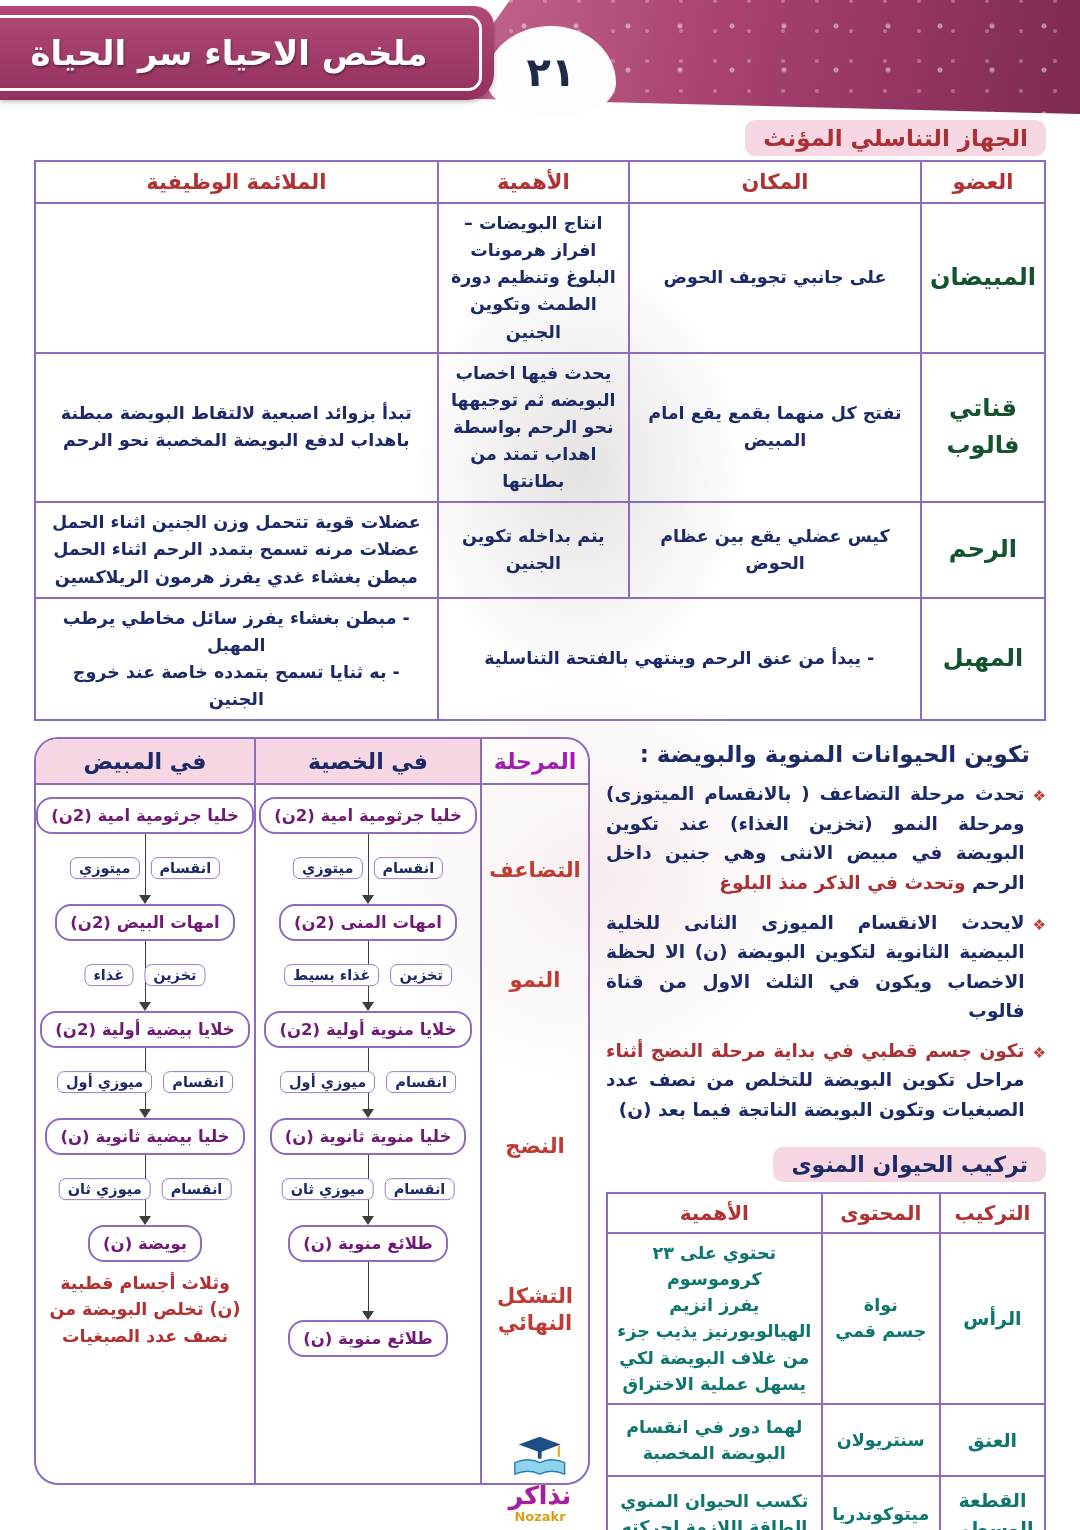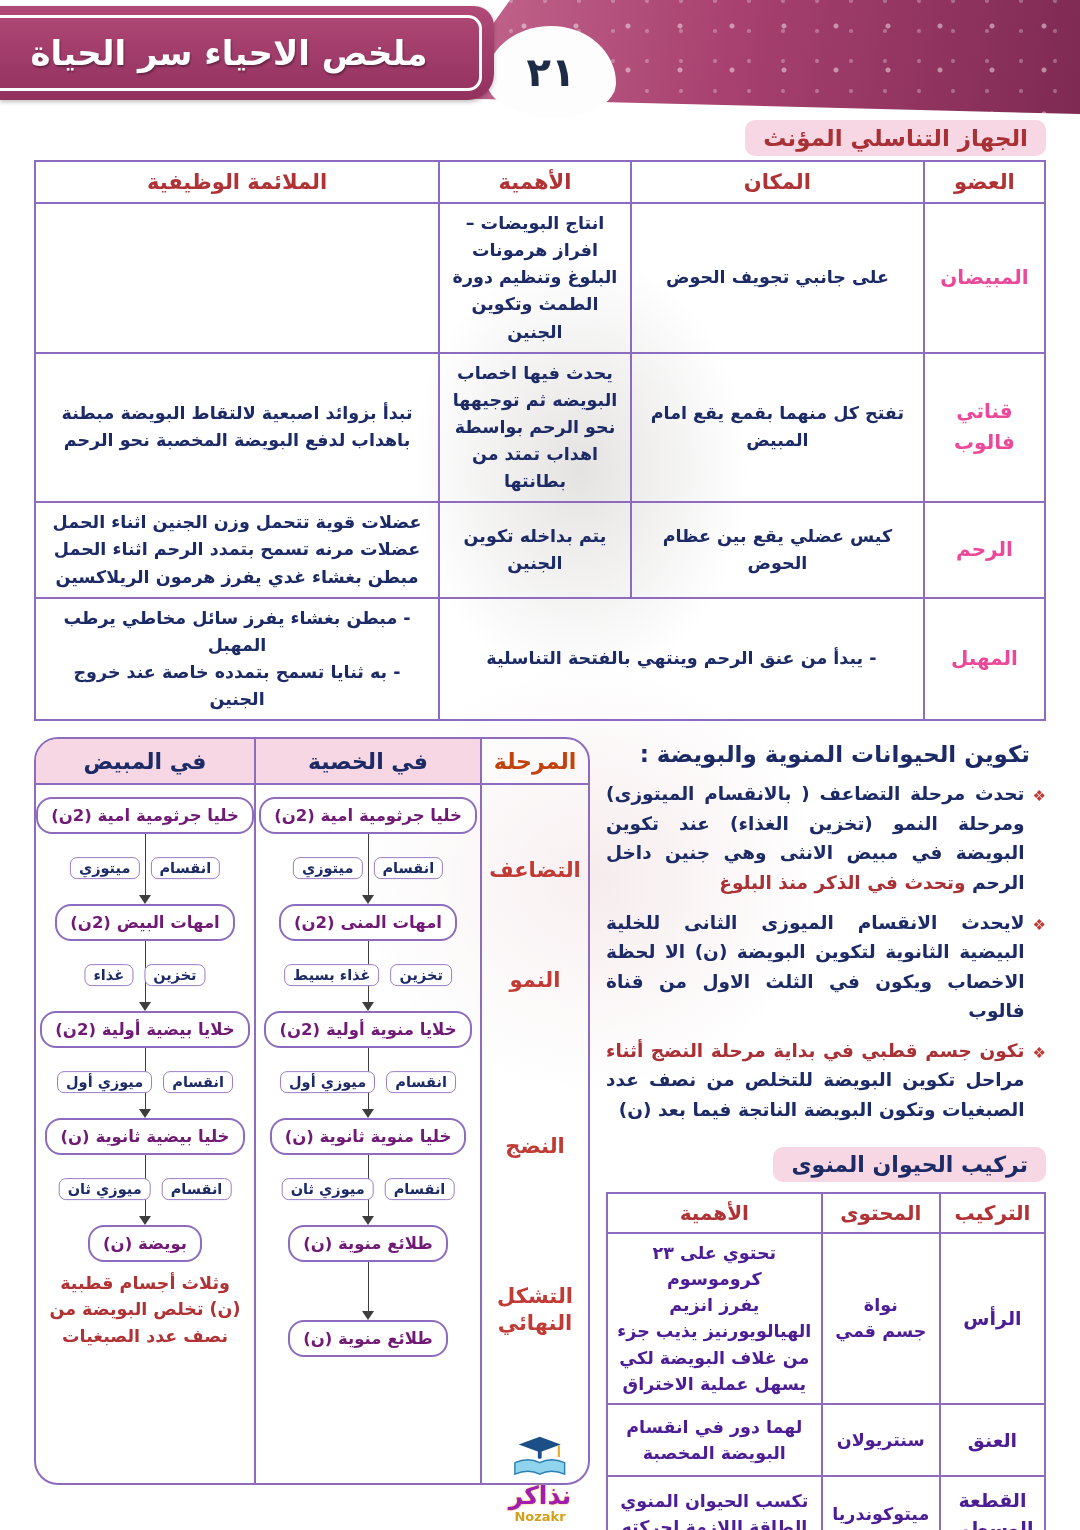--- a/index.html
+++ b/index.html
@@ -37,40 +37,40 @@
   .badge.navy{color:#1c2a66;font-size:22px}
   .pre{white-space:pre-line}
   .navy{color:#1c2a66}
   .redtext{color:#a93035}
 
   
   table{border-collapse:collapse}
   .t1{width:100%;margin-top:4px}
   .t1 th,.t1 td{border:2px solid #8d6cc0;text-align:center;vertical-align:middle;padding:6px 8px}
   .t1 th{color:#b03234;font-size:21px;font-weight:bold;height:42px}
-  .t1 .organ{color:#ec4899;font-weight:bold;font-size:20px}
+  .t1 .organ{color:#14532d;font-weight:bold;font-size:24px}
   .t1 td{color:#1c2a66;font-weight:bold;font-size:17.5px;line-height:1.55}
   .r1{height:126px}.r2{height:148px}.r3{height:94px}.r4{height:86px}
   .list-cell{text-align:right;padding-right:14px}
 
   
   .mid{display:flex;gap:16px;margin-top:16px;align-items:flex-start}
 
   
   .flow-wrap{flex:none;width:556px;height:748px;border:2.4px solid #8d6cc0;border-radius:24px;overflow:hidden;
     display:flex;background:rgba(255,255,255,.25)}
   .fcol{display:flex;flex-direction:column}
   .fcol + .fcol{border-right:2px solid #8d6cc0}
   .fcol-stage{width:106px}
   .fcol-testis{width:226px}
   .fcol-ovary{flex:1}
   .fhead{height:46px;flex:none;display:flex;align-items:center;justify-content:center;
     border-bottom:2px solid #8d6cc0;font-weight:bold}
   .fhead.pink{background:#f6d7e3;color:#1c2a66;font-size:22px}
-  .fhead.plain{color:#c2410c;font-size:22px}
+  .fhead.plain{color:#a21caf;font-size:22px}
   .fbody{position:relative;flex:1;display:flex;flex-direction:column;align-items:center;padding-top:12px}
   .stage{position:absolute;left:0;right:0;text-align:center;color:#c13a33;font-weight:bold;font-size:21px;line-height:1.3}
   .node{border:2px solid #8d6cc0;border-radius:16px;background:rgba(255,255,255,.9);color:#701a75;
     font-weight:bold;font-size:16.5px;padding:7px 13px;text-align:center;white-space:nowrap;flex:none}
   .conn{position:relative;width:100%;height:70px;flex:none}
   .conn.short{height:58px}
   .conn::before{content:"";position:absolute;left:50%;top:0;bottom:7px;border-left:1.8px solid #3e3e3e}
   .conn::after{content:"";position:absolute;left:50%;bottom:0;transform:translateX(-50%);
     border:6px solid transparent;border-top:9px solid #3e3e3e;border-bottom:0}
   .lbl{position:absolute;left:50%;top:50%;transform:translate(-50%,-54%);display:flex;gap:11px;align-items:center}
@@ -81,21 +81,21 @@
 
   
   .notes-col{flex:1;min-width:0}
   .notes-title{color:#1c2a66;font-weight:bold;font-size:23px;margin:4px 16px 12px}
   .bullet{display:flex;gap:8px;margin-bottom:10px;font-size:18.5px;font-weight:bold;line-height:1.6;text-align:justify}
   .bullet .mark{color:#c13a33;flex:none;font-size:15px;padding-top:5px}
   .sperm-head{margin-top:22px}
   .t2{width:100%;margin-top:10px}
   .t2 th,.t2 td{border:2px solid #8d6cc0;text-align:center;vertical-align:middle;padding:6px}
   .t2 th{color:#b03234;font-size:20px;font-weight:bold;height:40px}
-  .t2 td{color:#4c1d95;font-weight:bold;font-size:17.5px;line-height:1.5}
+  .t2 td{color:#0f766e;font-weight:bold;font-size:17.5px;line-height:1.5}
   .t2 .part{font-size:19px}
   .s1{height:148px}.s2{height:72px}.s3{height:76px}
 
   
   .logo{position:absolute;bottom:6px;left:50%;transform:translateX(-50%);text-align:center;z-index:2}
   .logo-ar{color:#a21caf;font-size:25px;font-weight:bold;text-shadow:0 0 2px #e8b020;line-height:1.1}
   .logo-en{color:#d4a017;font-size:13px;font-weight:bold}
 </style>
 </head>
 <body>

